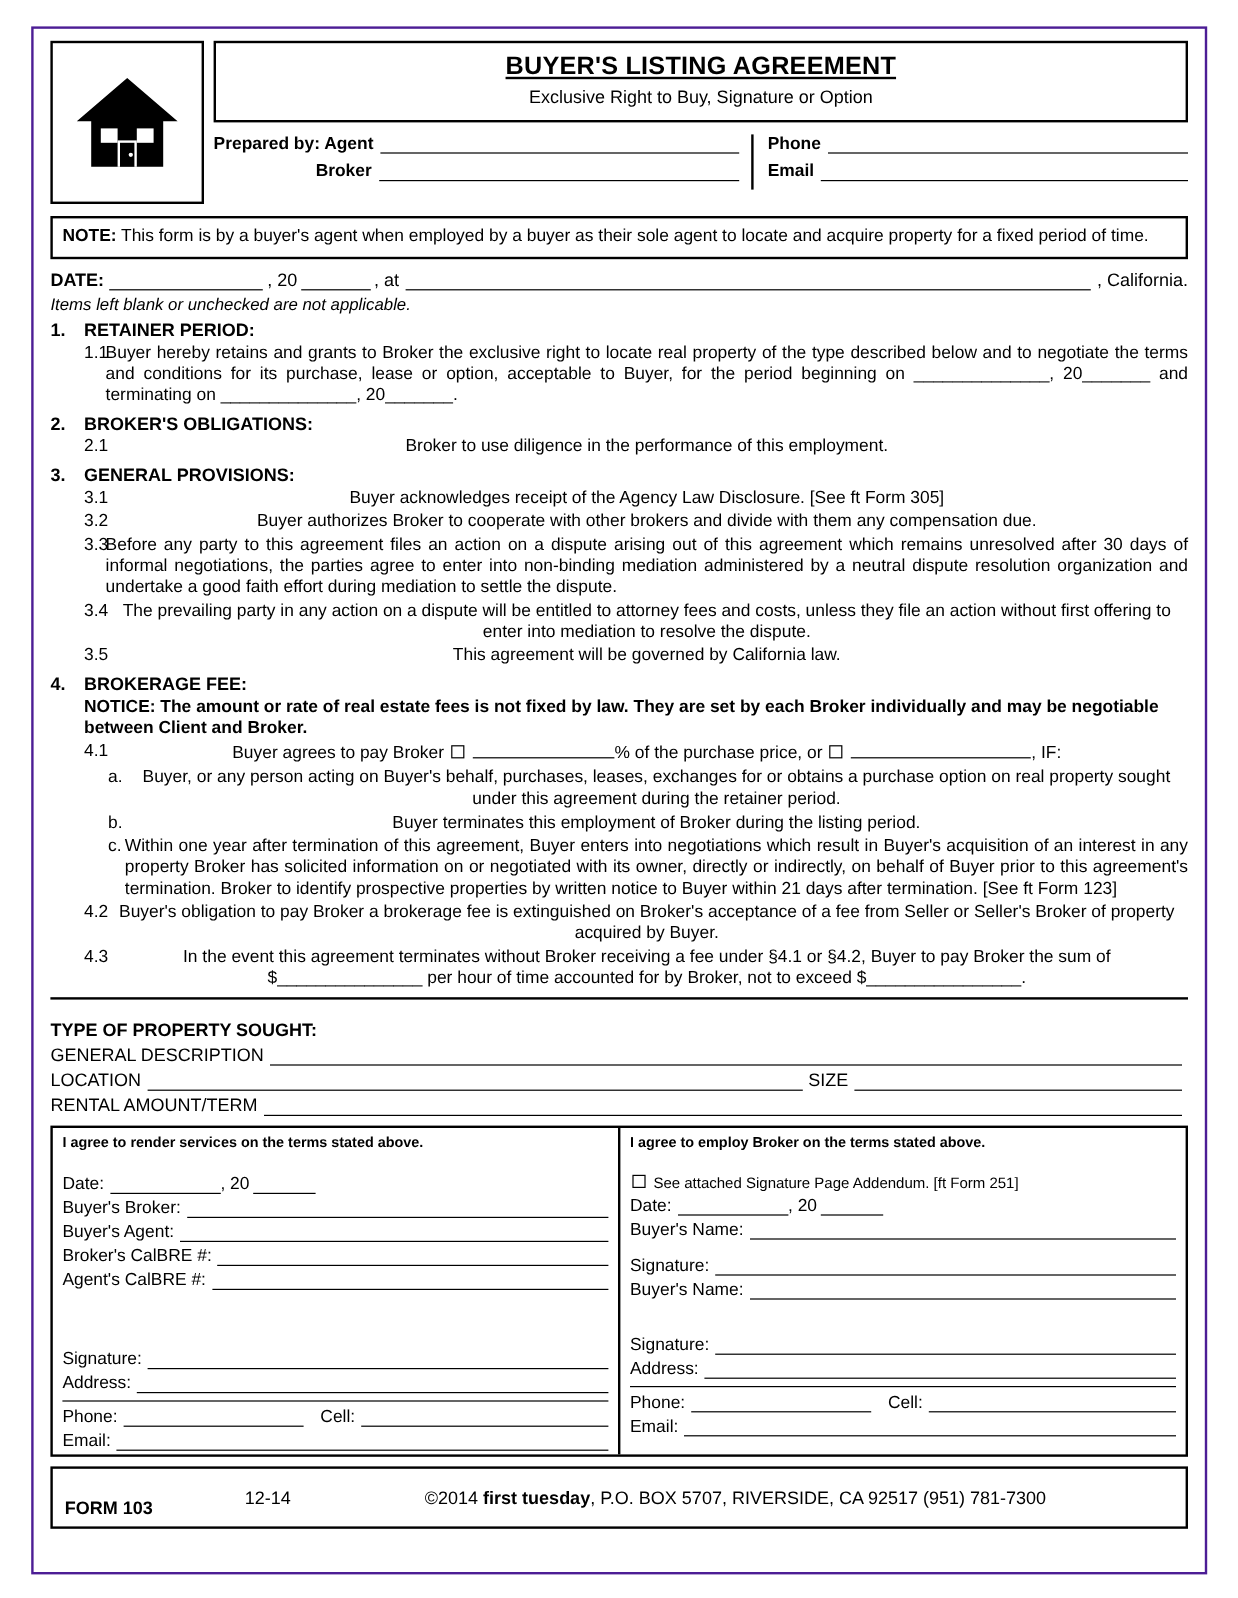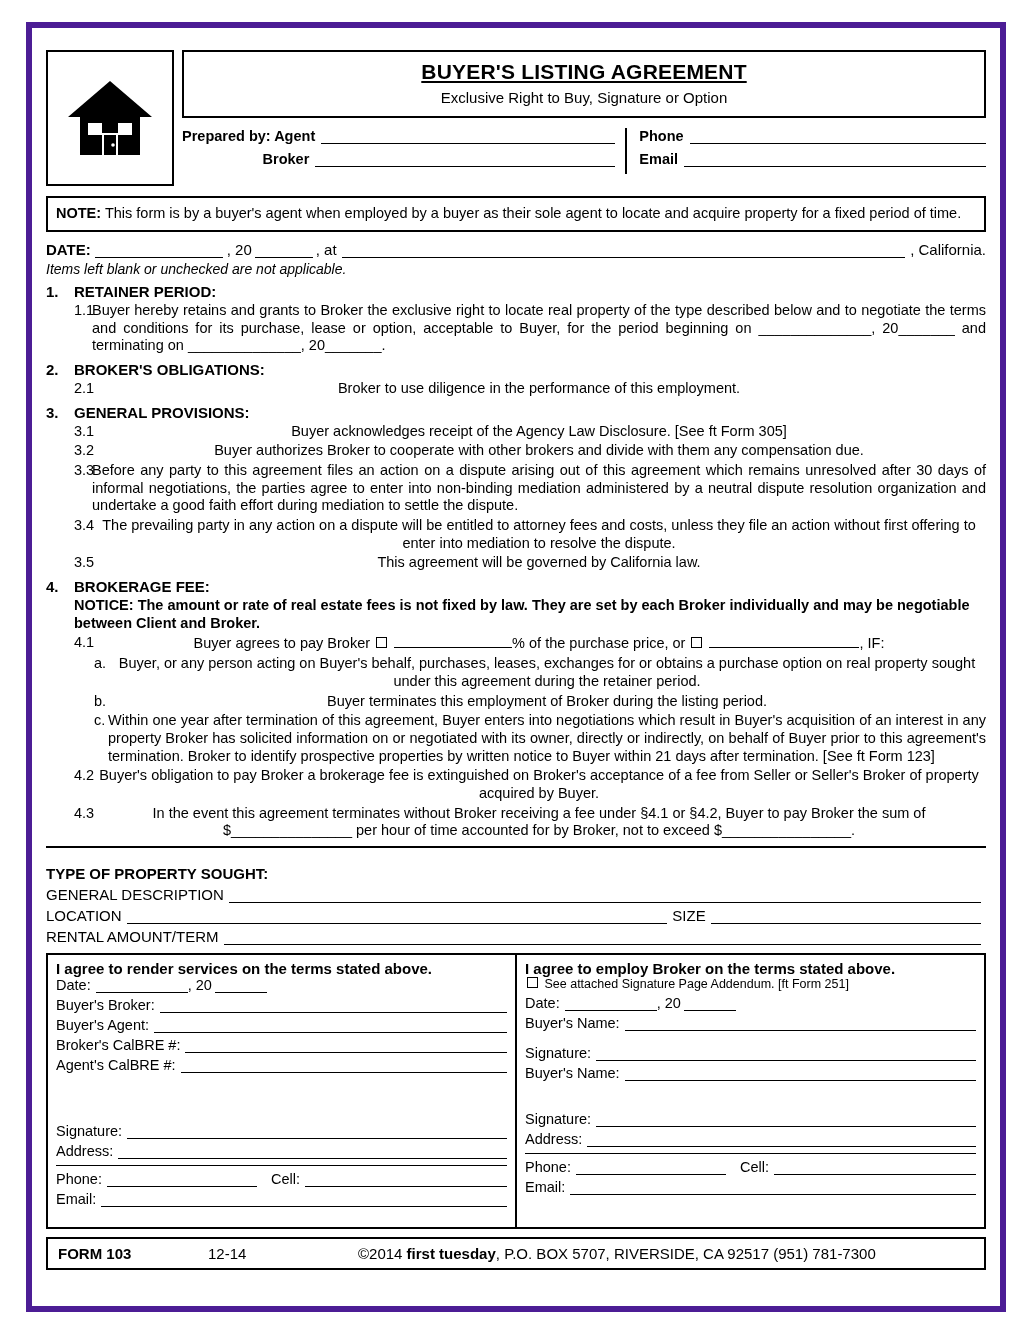--- a/index.html
+++ b/index.html
@@ -13,25 +13,25 @@
   }
   .page {
     position: relative;
     width: 1032px;
     height: 1332px;
     background: #fff;
     box-sizing: border-box;
     padding: 22px 26px 20px 26px;
   }
   .sheet {
-    border: 6px solid #4c1d95;
+    border: 2px solid #4c1d95;
     width: 100%;
     height: 100%;
     box-sizing: border-box;
-    padding: 22px 14px 10px 14px;
+    padding: 10px 14px 10px 14px;
     position: relative;
   }
 
   
   .header {
     display: flex;
     align-items: stretch;
     gap: 8px;
   }
   .logo-box {
@@ -198,23 +198,23 @@
     box-sizing: border-box;
   }
   .sig-col {
     flex: 1;
     padding: 5px 8px 5px 8px;
     box-sizing: border-box;
     position: relative;
   }
   .sig-col.left { border-right: 2px solid #000; }
   .sig-head {
-    font-size: 15px;
+    font-size: 12px;
     font-weight: bold;
-    margin-bottom: 0;
+    margin-bottom: 20px;
   }
   .sig-row {
     display: flex;
     align-items: flex-end;
     font-size: 14.5px;
     margin-bottom: 4px;
     white-space: nowrap;
   }
   .sig-row .blank { margin-left: 5px; }
   .small-chk {
@@ -228,21 +228,21 @@
 
   
   .footer {
     border: 2px solid #000;
     margin-top: 8px;
     padding: 6px 10px;
     display: flex;
     align-items: center;
     font-size: 15px;
   }
-  .footer .f-form { font-weight: bold; width: 150px; }
+  .footer .f-form { font-weight: bold; width: 150px; margin-top: 19px; }
   .footer .f-date { width: 150px; }
   .footer .f-copy { flex: 1; }
   .footer .f-copy b { font-weight: bold; }
 </style>
 </head>
 <body>
 
 <div class="page">
   <div class="sheet">
 

